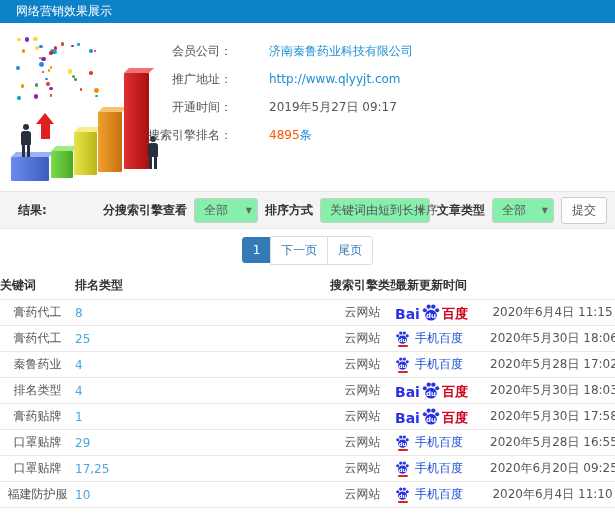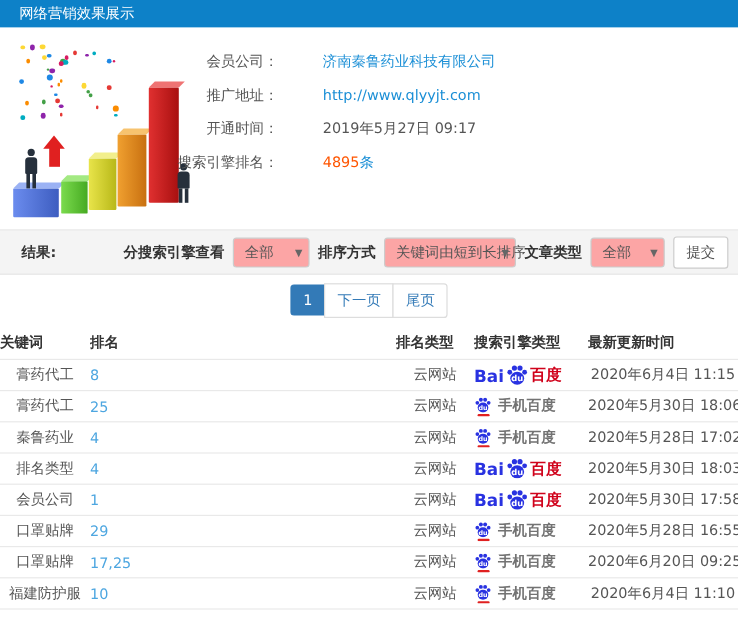--- a/index.html
+++ b/index.html
@@ -50,21 +50,21 @@
   .v-link{color:var(--link_blue);text-decoration:none;cursor:pointer;}
   .v-plain{color:var(--text_main);}
   .v-count{color:var(--count_red);}
   .v-suffix{color:var(--link_blue);}
   
   .filterbar{height:38px;background:#f4f4f4;border-top:1px solid #e7e7e7;
     border-bottom:1px solid #e7e7e7;display:flex;align-items:center;padding:0 8px;}
   .result-label{font-weight:bold;color:var(--text_dark);margin-left:10px;}
   .fctrls{margin-left:auto;display:flex;align-items:center;gap:7px;}
   .flabel{font-weight:bold;color:var(--text_dark);white-space:nowrap;}
-  .select{position:relative;border:1px solid #ccc;border-radius:3px;background:#fca5a5;
+  .select{position:relative;border:1px solid #ccc;border-radius:3px;background:#86efac;
     height:25px;line-height:23px;padding:0 16px 0 9px;color:var(--text_main);
     white-space:nowrap;cursor:pointer;font-size:12px;}
   .select .caret{position:absolute;right:5px;top:0;font-size:8px;color:#666;}
   .s1{width:64px;} .s2{width:110px;} .s3{width:62px;}
   .submit{border:1px solid #ccc;border-radius:3px;background:#fff;height:27px;
     padding:0 10px;color:var(--text_main);font-size:12px;cursor:pointer;
     font-family:inherit;}
   
   .pager{height:42px;display:flex;justify-content:center;align-items:center;}
   .pbtn{border:1px solid #ddd;background:#fff;color:var(--pag_active);
@@ -79,21 +79,21 @@
   .thead{height:29px;color:var(--text_dark);font-weight:bold;}
   .trow{height:26px;}
   .cell{padding-left:0;overflow:hidden;white-space:nowrap;}
   .c-rank{color:var(--rank_blue);cursor:pointer;}
   .c-keyword,.c-ranktype,.c-time{color:var(--text_main);text-align:center;}
   .c-engine{display:flex;align-items:center;}
   .baidu-logo{display:inline-flex;align-items:flex-end;gap:1px;}
   .baidu-logo .bai{color:var(--baidu_blue);font-weight:bold;font-size:14px;line-height:14px;}
   .baidu-logo .cn{color:var(--baidu_red);font-weight:bold;font-size:13px;line-height:14px;}
   .mbaidu{display:inline-flex;align-items:center;gap:5px;}
-  .mbaidu .m-label{color:#737373;font-size:12px;font-weight:bold;}
+  .mbaidu .m-label{color:#1d4ed8;font-size:12px;}
   .paw-wrap{display:inline-flex;flex-direction:column;align-items:center;}
   .paw-underline{width:10px;height:2px;background:#e02020;margin-top:1px;border-radius:1px;}
 </style>
 </head>
 <body>
 
 <div class="titlebar">
   <span>网络营销效果展示</span>
 </div>
 
@@ -210,21 +210,20 @@
 
 <div class="pager">
   <a class="pbtn active">1</a>
   <a class="pbtn">下一页</a>
   <a class="pbtn">尾页</a>
 </div>
 
 <div class="tbl">
   <div class="thead">
     <div class="cell">关键词</div>
-    <div class="cell">排名</div>
     <div class="cell">排名类型</div>
     <div class="cell">搜索引擎类型</div>
     <div class="cell">最新更新时间</div>
   </div>
   <div id="table-body">
   <div class="trow">
     <div class="cell c-keyword">膏药代工</div>
     <div class="cell c-rank">8</div>
     <div class="cell c-ranktype">云网站</div>
     <div class="cell c-engine">
@@ -309,21 +308,21 @@
           <text class="paw-text" x="12" y="18" font-size="9" font-weight="bold" fill="#ffffff" text-anchor="middle">du</text>
         </svg>
         <b class="cn">百度</b>
       </span>
 
     </div>
     <div class="cell c-time">2020年5月30日 18:03</div>
   </div>
 
   <div class="trow">
-    <div class="cell c-keyword">会员公司</div>
+    <div class="cell c-keyword">膏药贴牌</div>
     <div class="cell c-rank">1</div>
     <div class="cell c-ranktype">云网站</div>
     <div class="cell c-engine">
       <span class="baidu-logo">
         <b class="bai">Bai</b>
         <svg class="paw" width="20" height="17" viewBox="0 0 24 22">
           <ellipse cx="12" cy="14.5" rx="7.5" ry="7" fill="#2932e1"></ellipse>
           <circle cx="4" cy="8" r="2.6" fill="#2932e1"></circle>
           <circle cx="9" cy="3.5" r="2.8" fill="#2932e1"></circle>
           <circle cx="15" cy="3.5" r="2.8" fill="#2932e1"></circle>

